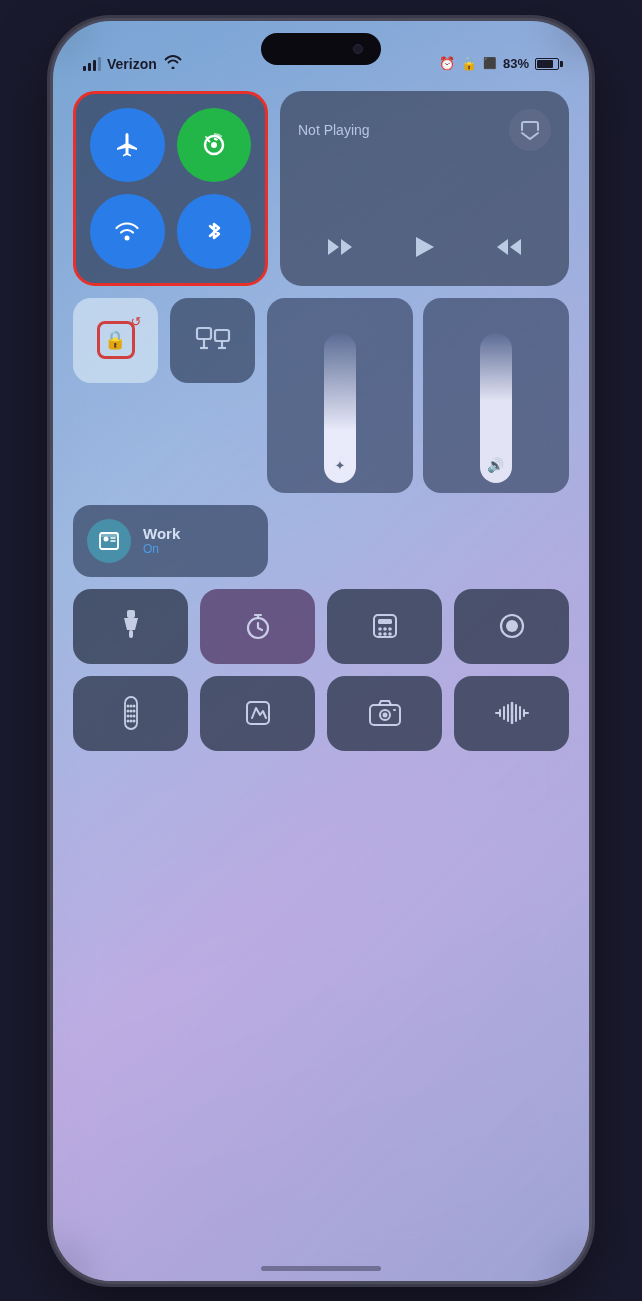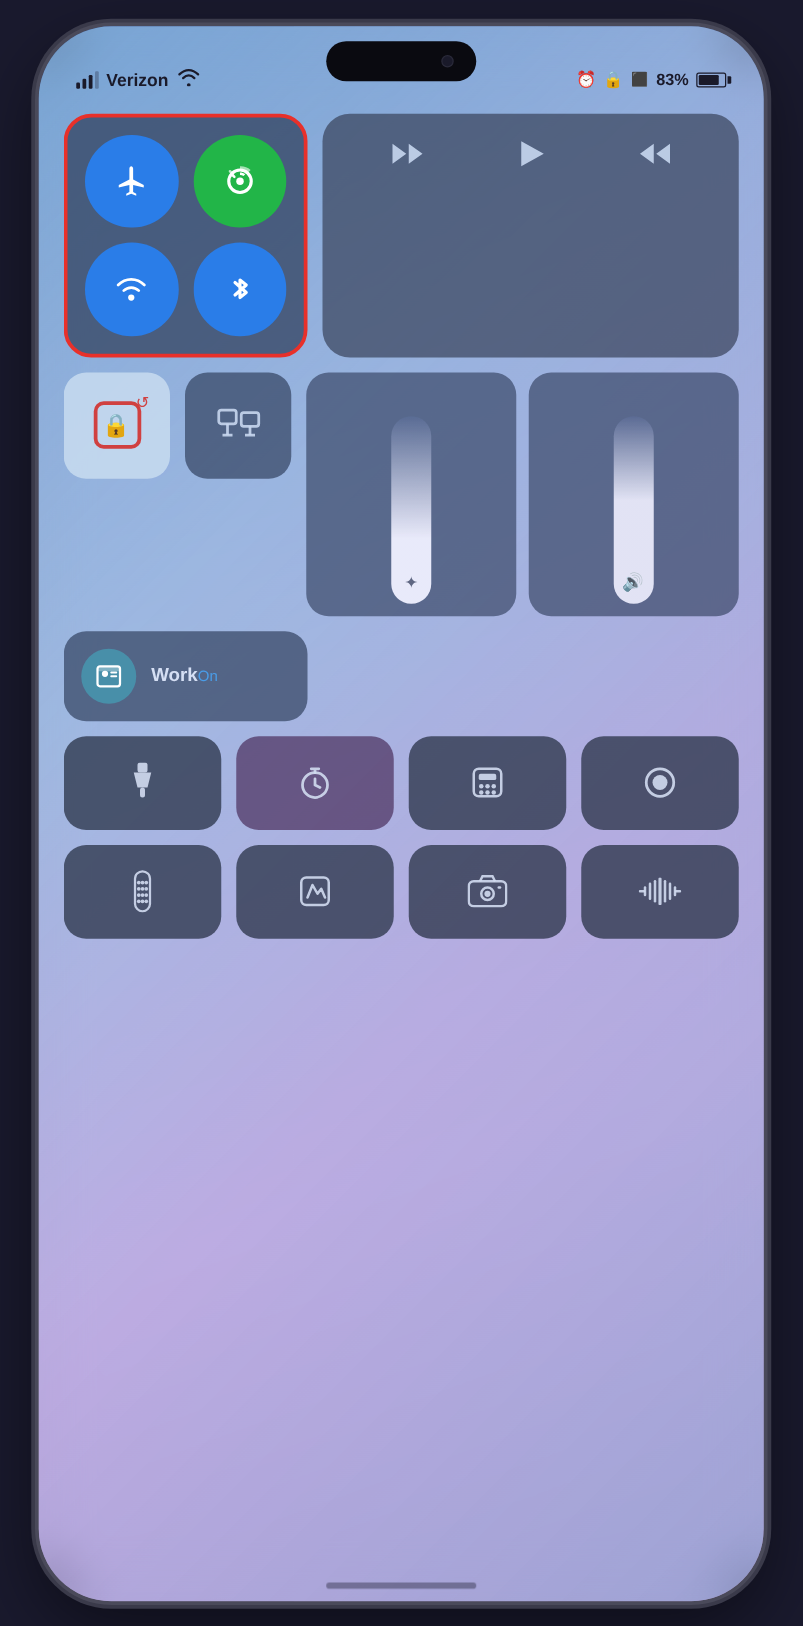--- a/index.html
+++ b/index.html
@@ -8,21 +8,21 @@
       width: 642px;
       height: 1301px;
       background: #1a1a2e;
       display: flex;
       justify-content: center;
       align-items: center;
       font-family: -apple-system, BlinkMacSystemFont, 'SF Pro Display', sans-serif;
     }
 
     .phone-frame {
-      width: 580px;
+      width: 536px;
       height: 1260px;
       background: linear-gradient(160deg, #6b8fc9 0%, #8fa8d8 20%, #a0b8e0 40%, #c5b8e8 70%, #b8a8d8 100%);
       border-radius: 58px;
       position: relative;
       box-shadow: 0 0 0 3px #4a4a5a, 0 0 0 6px #3a3a4a, 0 20px 60px rgba(0,0,0,0.5);
       overflow: hidden;
     }
 
     
     .phone-frame::before {
@@ -274,22 +274,21 @@
       cursor: pointer;
       flex-shrink: 0;
     }
 
     .screen-lock-btn {
       background: rgba(200, 220, 240, 0.85);
     }
 
     .work-text {
       display: flex;
-      flex-direction: row;
-      align-items: center;
+      flex-direction: column;
     }
 
     .grid-btn {
       height: 75px;
       background: rgba(50, 65, 95, 0.7);
       border-radius: 18px;
       display: flex;
       align-items: center;
       justify-content: center;
       font-size: 28px;
@@ -397,20 +396,31 @@
         </div>
 
         <div class="conn-btn bluetooth">
           <svg class="conn-icon" viewBox="0 0 30 30" fill="white">
             <path d="M11 10l9 8-5 4V8l5 4-9 8" stroke="white" stroke-width="2.5" stroke-linecap="round" stroke-linejoin="round" fill="none"></path>
           </svg>
         </div>
       </div>
 
       <div class="media-panel">
+        <div class="media-top">
+          <div style="flex:1;">
+            <div style="font-size:14px; color:rgba(200,215,240,0.85); font-weight:500;">Not Playing</div>
+          </div>
+          <div class="airplay-icon">
+            <svg width="22" height="22" viewBox="0 0 22 22" fill="none">
+              <path d="M3 14l8 6 8-6" stroke="rgba(200,215,240,0.8)" stroke-width="2" fill="none" stroke-linecap="round"></path>
+              <path d="M3 11V5a2 2 0 012-2h12a2 2 0 012 2v6" stroke="rgba(200,215,240,0.8)" stroke-width="2" fill="none" stroke-linecap="round"></path>
+            </svg>
+          </div>
+        </div>
         <div class="media-controls">
           <div class="media-btn">
             <svg width="28" height="22" viewBox="0 0 28 22" fill="rgba(200,215,240,0.9)">
               <path d="M13 11L2 3v16l11-8zM26 11L15 3v16l11-8z"></path>
             </svg>
           </div>
           <div class="media-btn play-btn">
             <svg width="28" height="28" viewBox="0 0 28 28" fill="rgba(200,215,240,0.9)">
               <path d="M6 4l18 10L6 24V4z"></path>
             </svg>

